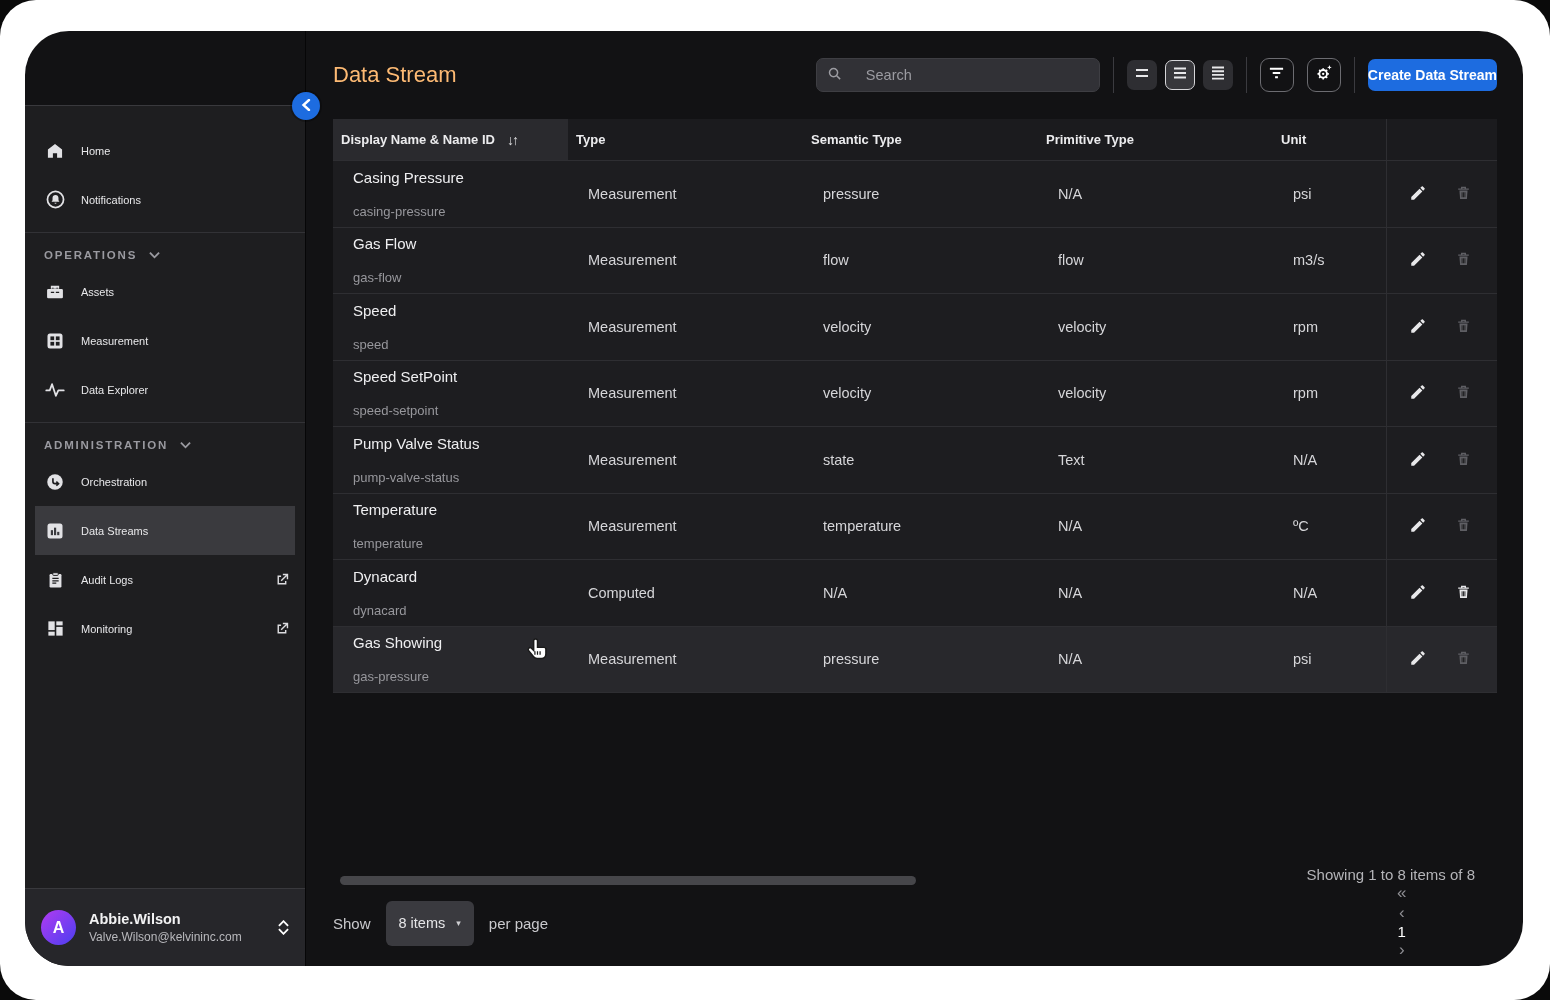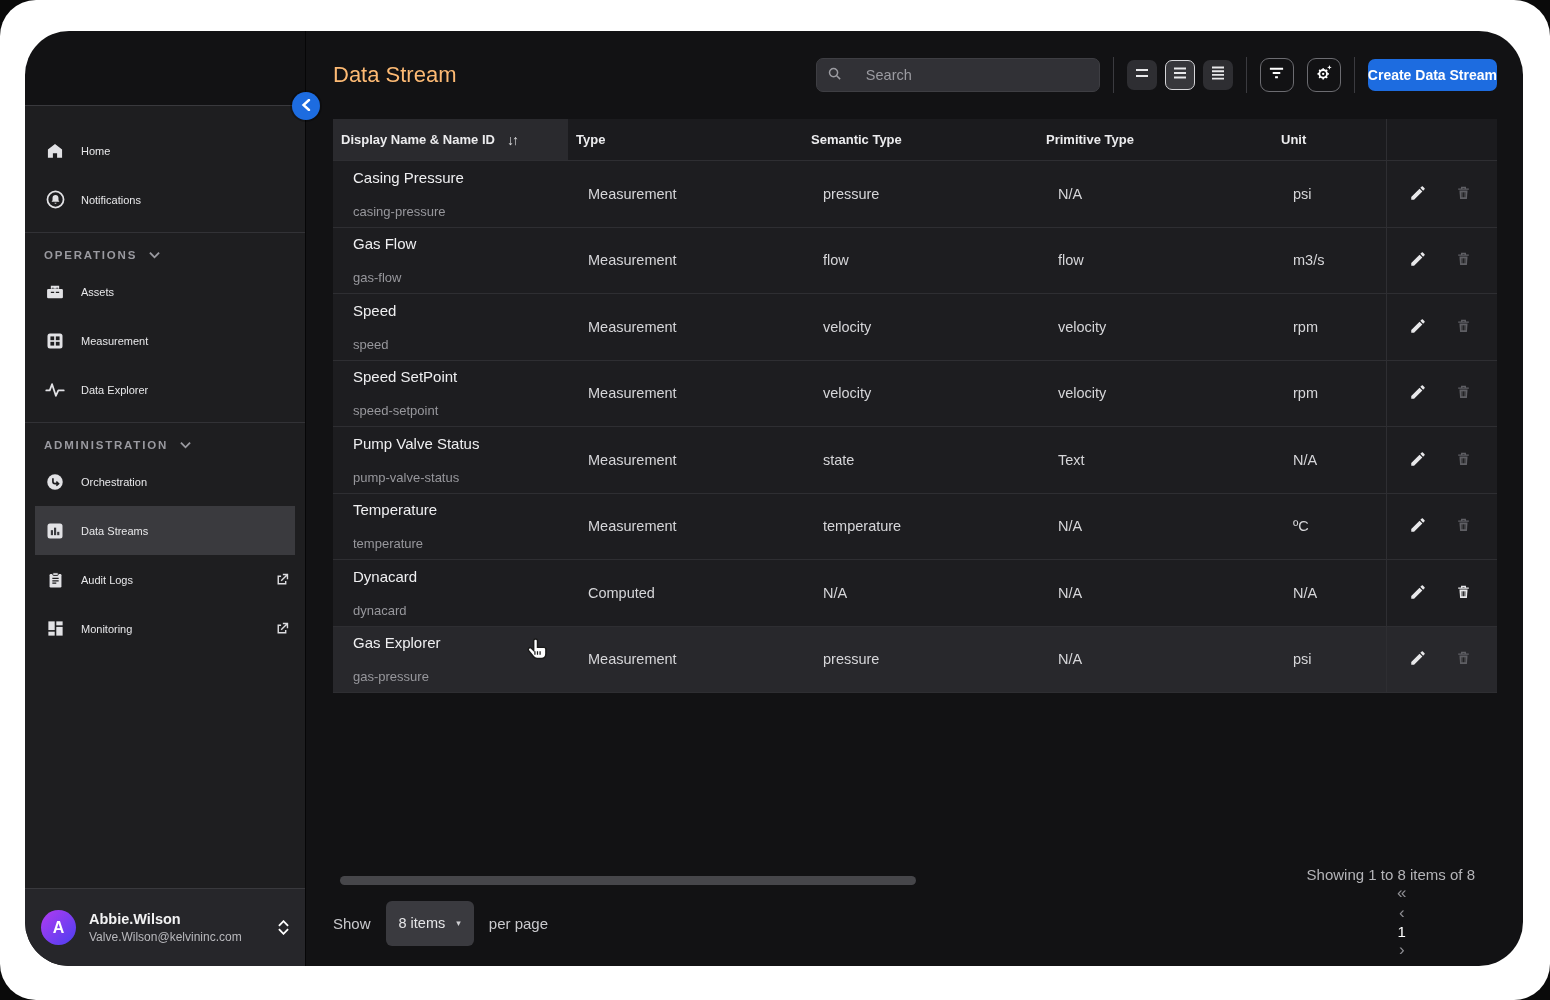--- a/index.html
+++ b/index.html
@@ -458,21 +458,21 @@
                   <svg width="17" height="18" viewBox="0 0 24 24">
                     <path d="M4.5 6.5h15M9.5 6V4h5v2" fill="none" stroke="currentColor" stroke-width="2"></path>
                     <path d="M6.3 8.5h11.4l-.9 12H7.2z" fill="currentColor"></path>
                     <path d="M10 11v7M12 11v7M14 11v7" stroke="#1d1d20" stroke-width="1.3" fill="none"></path>
                   </svg>
                 </span>
               </div>
             </div>
             <div class="trow grid hovered">
               <div class="cell name-cell">
-                <div class="dn">Gas Explorer</div>
+                <div class="dn">Gas Showing</div>
                 <div class="nid">gas-pressure</div>
               </div>
               <div class="cell">Measurement</div>
               <div class="cell">pressure</div>
               <div class="cell">N/A</div>
               <div class="cell">psi</div>
               <div class="cell actions">
                 <span class="icon-btn">
                   <svg width="18" height="18" viewBox="0 0 24 24">
                     <path d="M3 21v-3.75L14.06 6.19l3.75 3.75L6.75 21H3zM15.1 5.15l1.9-1.9c.4-.4 1.05-.4 1.45 0l2.3 2.3c.4.4.4 1.05 0 1.45l-1.9 1.9-3.75-3.75z" fill="currentColor"></path>

